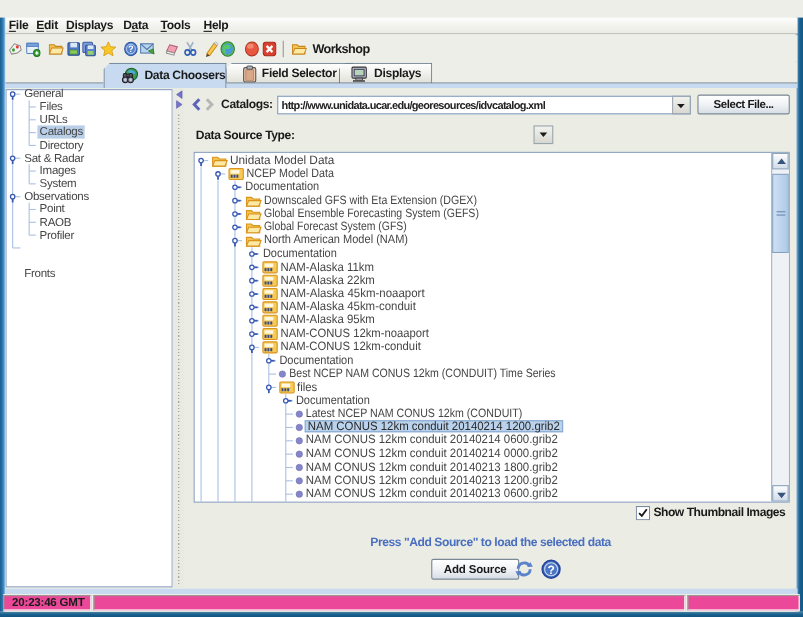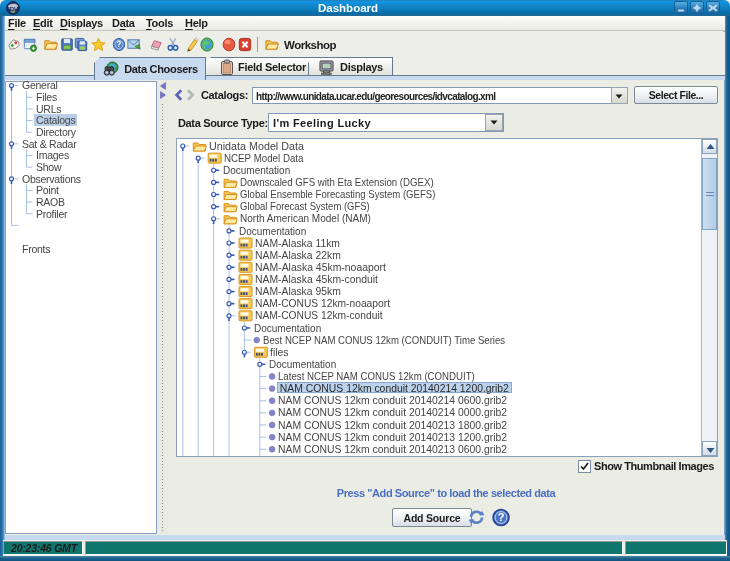--- a/index.html
+++ b/index.html
@@ -21,21 +21,21 @@
 
 #toolbar{position:absolute;left:5px;right:5px;top:32px;height:24px;background:#edeee7;}
 .tbi{position:absolute;}
 #wktext{position:absolute;left:279px;top:7px;font-size:11.5px;font-weight:bold;color:#1a1a1a;letter-spacing:-0.5px;}
 
 #tabrow{position:absolute;left:5px;right:5px;top:56px;height:20px;background:#edeee7;}
 .tab{position:absolute;top:1px;height:19px;border:1px solid #667a8f;border-bottom:none;
  background:linear-gradient(180deg,#ffffff,#e0e0d8);display:flex;align-items:center;justify-content:center;gap:4px;
  font-size:11px;font-weight:bold;color:#1a1a1a;letter-spacing:-0.3px;
  clip-path:polygon(6px 0, 100% 0, 100% 100%, 0 100%, 0 6px);}
-.tab.sel{background:#c8daf0;height:23px;z-index:2;}
+.tab.sel{background:#c8daf0;height:23px;z-index:2;justify-content:flex-end;}
 
 #bluestrip_t{position:absolute;left:5px;right:5px;top:76px;height:4px;background:#c8daf0;}
 #bluestrip_b{position:absolute;left:5px;right:5px;top:535px;height:5px;background:#c8daf0;}
 #bluestrip_l{position:absolute;left:5px;width:1px;top:80px;height:455px;background:#c8daf0;}
 #bluestrip_r{position:absolute;right:7px;width:2px;top:80px;height:456px;background:#c8daf0;}
 
 #content{position:absolute;left:5px;top:80px;width:719px;height:455px;background:#ebece4;}
 #lpanel{position:absolute;left:0px;top:0.5px;width:152px;height:453px;background:#fff;border:1px solid #8aa0be;}
 .lttx{position:absolute;font-size:10.5px;color:#454545;white-space:pre;line-height:12px;letter-spacing:-0.25px;}
 .ltsel{background:#b9cfe8;padding:0 2px;margin-left:-2px;}
@@ -53,49 +53,25 @@
 .rtsel{position:absolute;font-size:11px;color:#2a2a2a;white-space:pre;line-height:11px;
  background:#bad2ec;border:1px solid #88a8d0;padding:0 2px;margin:-0.3px 0 0 -2.9px;height:11.4px;}
 .sbar{position:absolute;left:701px;top:139px;width:16px;height:317px;background:#eef1f5;border-left:1px solid #a8b4c0;}
 .sbtn{position:absolute;left:0;width:15px;height:15px;background:linear-gradient(180deg,#fdfdfd,#d2dcea);border:1px solid #8ca4bc;}
 .sthumb{position:absolute;left:0;top:19px;width:15px;height:72px;background:linear-gradient(90deg,#cfdff2,#aecbe8);border:1px solid #82a2c2;}
 .sgrip{position:absolute;left:3px;top:33px;width:8px;height:4px;border-top:1px solid #6a8ab0;border-bottom:1px solid #6a8ab0;}
 #bluetext{position:absolute;left:168px;right:6px;top:487px;text-align:center;font-size:11px;font-weight:bold;color:#4a6fc0;letter-spacing:-0.41px;}
 #cblabel{position:absolute;left:594px;top:460px;font-size:11px;font-weight:bold;color:#1a1a1a;letter-spacing:-0.43px;}
 
 #sbar_row{position:absolute;left:3px;right:3px;top:540px;height:16px;background:#edeee7;}
-.sunk{position:absolute;top:1px;height:14px;border-top:1px solid #9a9a94;border-left:1px solid #9a9a94;border-bottom:1px solid #fcfcf8;border-right:1px solid #fcfcf8;background:#0f766e;font-style:italic;}
+.sunk{position:absolute;top:1px;height:14px;border-top:1px solid #9a9a94;border-left:1px solid #9a9a94;border-bottom:1px solid #fcfcf8;border-right:1px solid #fcfcf8;background:#ec4899;}
 #gmt{font-size:10.5px;font-weight:bold;color:#1a1a1a;padding:0px 7px;line-height:13px;white-space:nowrap;letter-spacing:-0.2px;}
 svg{display:block;}
 </style></head><body>
 <div id="win">
- <div id="tbar">
-      <svg style="position:absolute;left:6px;top:1px" width="14" height="14" viewBox="0 0 14 14">
-        <circle cx="7" cy="7" r="6.3" fill="#243a6c" stroke="#0a1830"></circle>
-        <path d="M2 5 C4 2.5 10 2 12 4.5 L11 8 L7 9 L3 8 Z" fill="#d8dce8" opacity="0.85"></path>
-        <path d="M4 9 L10 9.5 L8 12 L5 11.5 Z" fill="#8a9868"></path>
-        <text x="7" y="9.8" font-family="Liberation Sans" font-size="6" font-weight="bold" fill="#1a2a5c" text-anchor="middle">IDV</text>
-      </svg>
-      <div class="title">Dashboard</div>
-  <div class="wbtn" style="left:674px">
-        <svg width="13" height="12" viewBox="0 0 13 12">
-          <rect x="3" y="7.5" width="7" height="2.2" rx="1" fill="#bcd8ea"></rect>
-        </svg>
-      </div>
-      <div class="wbtn" style="left:690px">
-        <svg width="13" height="12" viewBox="0 0 13 12">
-          <path d="M6.5 1.5 L8.3 4.4 L11.5 6 L8.3 7.6 L6.5 10.5 L4.7 7.6 L1.5 6 L4.7 4.4 Z" fill="#bcd8ea"></path>
-        </svg>
-      </div>
-      <div class="wbtn" style="left:706px">
-        <svg width="13" height="12" viewBox="0 0 13 12">
-          <path d="M3 2.2 L6.5 4.6 L10 2.2 L11.6 3.6 L8.6 6 L11.6 8.4 L10 9.8 L6.5 7.4 L3 9.8 L1.4 8.4 L4.4 6 L1.4 3.6 Z" fill="#bcd8ea"></path>
-        </svg>
-      </div>
- </div>
  <div id="lbord"></div>
     <div id="rbord"></div>
     <div id="bbord"></div>
  <div id="menubar">
   <span style="left:3px"><u>F</u>ile</span>
   <span style="left:28px"><u>E</u>dit</span>
   <span style="left:55px"><u>D</u>isplays</span>
   <span style="left:107px">D<u>a</u>ta</span>
   <span style="left:141px"><u>T</u>ools</span>
   <span style="left:180px"><u>H</u>elp</span>
@@ -236,21 +212,21 @@
       <line x1="26.5" y1="213.75" x2="32.5" y2="213.75" stroke="#a9c0e2" stroke-width="1"></line>
       <line x1="11.5" y1="225.4" x2="18.5" y2="225.4" stroke="#a9c0e2" stroke-width="1"></line>
     </svg>
  <div class="lttx" style="left:22.0px;top:79.39999999999999px;">General</div>
     <div class="lttx" style="left:36.0px;top:91.05px;">Files</div>
     <div class="lttx" style="left:36.0px;top:102.69999999999999px;">URLs</div>
     <div class="lttx ltsel" style="left:36.0px;top:114.35px;">Catalogs</div>
     <div class="lttx" style="left:36.0px;top:125.99999999999999px;">Directory</div>
     <div class="lttx" style="left:22.0px;top:137.65px;">Sat &amp; Radar</div>
     <div class="lttx" style="left:36.0px;top:149.3px;">Images</div>
-    <div class="lttx" style="left:36.0px;top:160.95px;">Show</div>
+    <div class="lttx" style="left:36.0px;top:160.95px;">System</div>
     <div class="lttx" style="left:22.0px;top:172.60000000000002px;">Observations</div>
     <div class="lttx" style="left:36.0px;top:184.25px;">Point</div>
     <div class="lttx" style="left:36.0px;top:195.9px;">RAOB</div>
     <div class="lttx" style="left:36.0px;top:207.55px;">Profiler</div>
     <div class="lttx" style="left:22.0px;top:219.20000000000002px;margin-top:24px;">Fronts</div>
  <svg style="position:absolute;left:159px;top:82px" width="8" height="18" viewBox="0 0 8 18">
       <path d="M6.5 0.5 L6.5 7.5 L1.5 4 Z" fill="#7474cc" stroke="#5050a8" stroke-width="0.5"></path>
       <path d="M1.5 9.5 L1.5 16.5 L6.5 13 Z" fill="#7474cc" stroke="#5050a8" stroke-width="0.5"></path>
     </svg>
 
@@ -260,21 +236,20 @@
  </svg>
  <div class="lab" style="left:201px;top:89px">Catalogs:</div>
  <div class="combo" style="left:252px;top:87px;width:376px;height:17px;font-size:10px;font-weight:bold;color:#222;padding:2.5px 3px;letter-spacing:-0.62px;white-space:nowrap;overflow:hidden" id="urltext">http://www.unidata.ucar.edu/georesources/idvcatalog.xml</div>
  <div class="combobtn" style="left:611px;top:87px;width:17px;height:17px"></div>
  <svg style="position:absolute;left:611px;top:88px" width="16" height="16" viewBox="0 0 16 16">
       <path d="M4.5 6.5 L11.5 6.5 L8 10.5 Z" fill="#1a1a1a"></path>
     </svg>
  <div class="btn" style="left:634px;top:86px;width:84px;height:18px;letter-spacing:-0.44px">Select File...</div>
 
  <div class="lab" style="left:178px;top:117px">Data Source Type:</div>
- <div class="combo" style="left:268px;top:113px;width:236px;height:19px;font-size:11px;color:#1a1a1a;padding:2.5px 4px;font-weight:bold;letter-spacing:0.36px">I'm Feeling Lucky</div>
  <div class="combobtn" style="left:485px;top:114px;width:18px;height:17px"></div>
  <svg style="position:absolute;left:486px;top:114px" width="16" height="16" viewBox="0 0 16 16">
       <path d="M4.5 6.5 L11.5 6.5 L8 10.5 Z" fill="#1a1a1a"></path>
     </svg>
 
  <div id="rtree"></div>
  <svg style="position:absolute;left:0;top:0" width="730" height="561" viewBox="0 0 730 561">
       <line x1="182.8" y1="152.0" x2="182.8" y2="456.0" stroke="#a9c0e2" stroke-width="1"></line>
       <line x1="198.20000000000002" y1="164.13" x2="198.20000000000002" y2="456.0" stroke="#a9c0e2" stroke-width="1"></line>
       <line x1="213.60000000000002" y1="164.13" x2="213.60000000000002" y2="456.0" stroke="#a9c0e2" stroke-width="1"></line>

